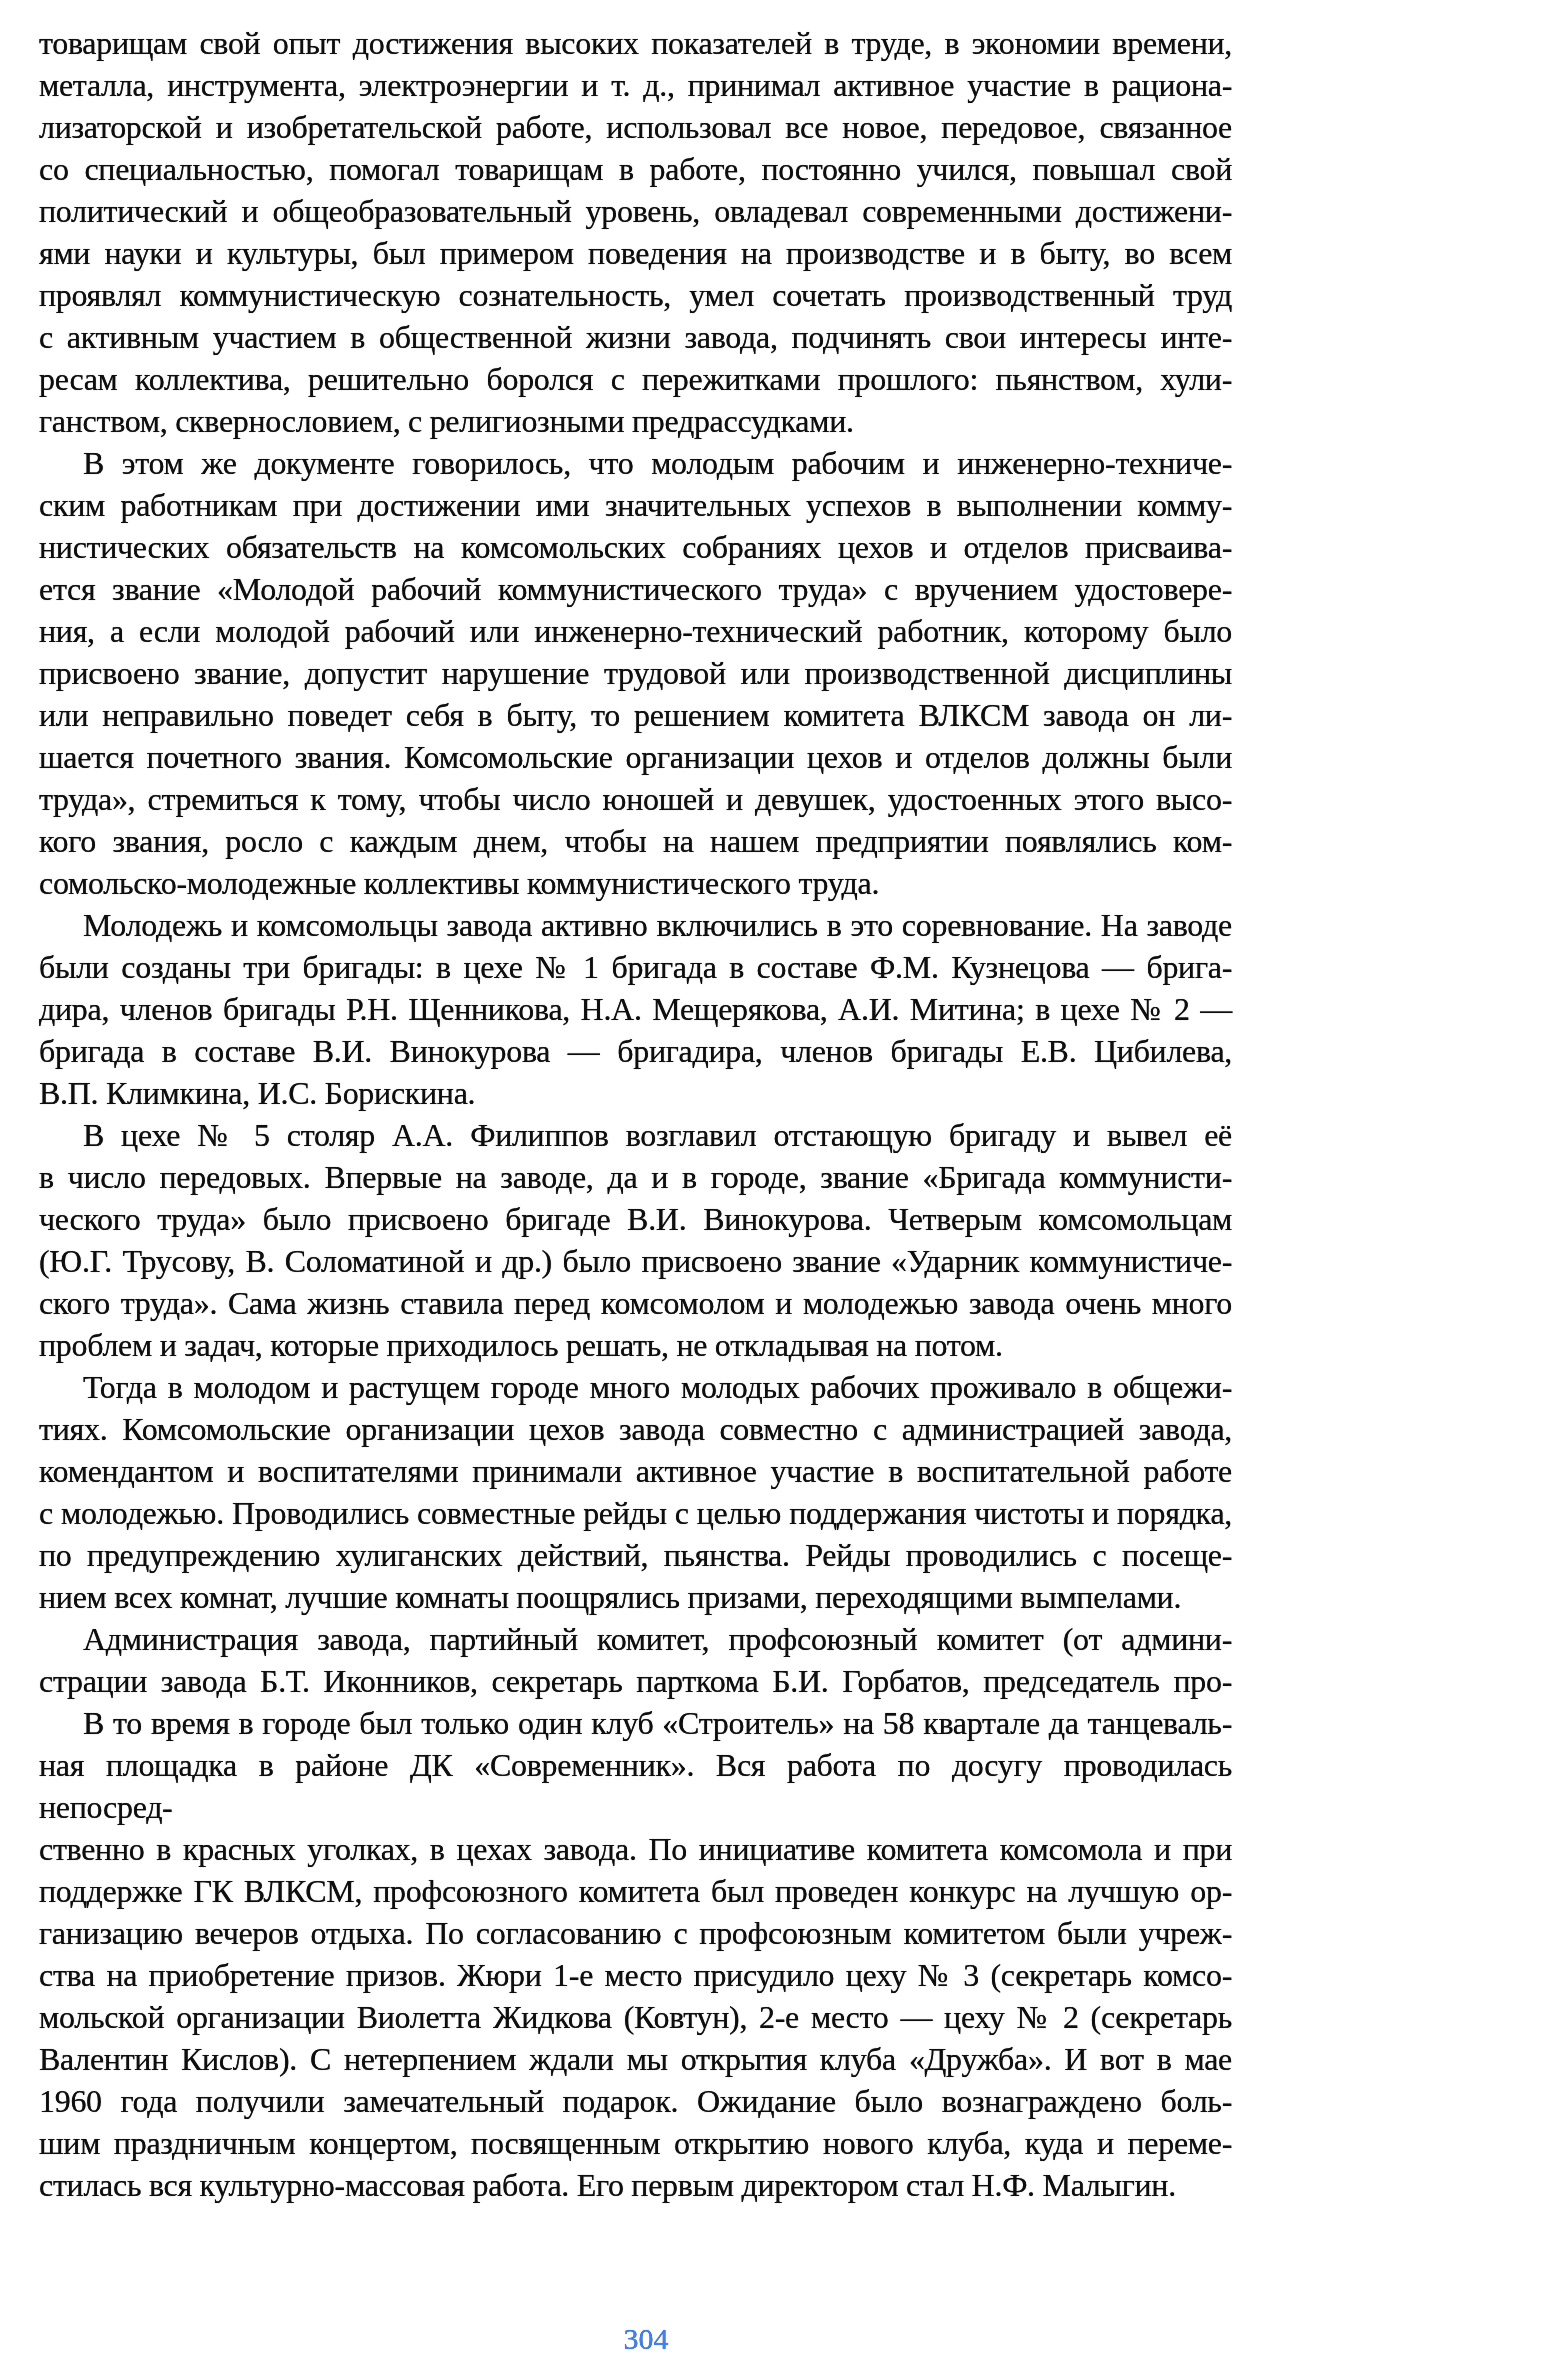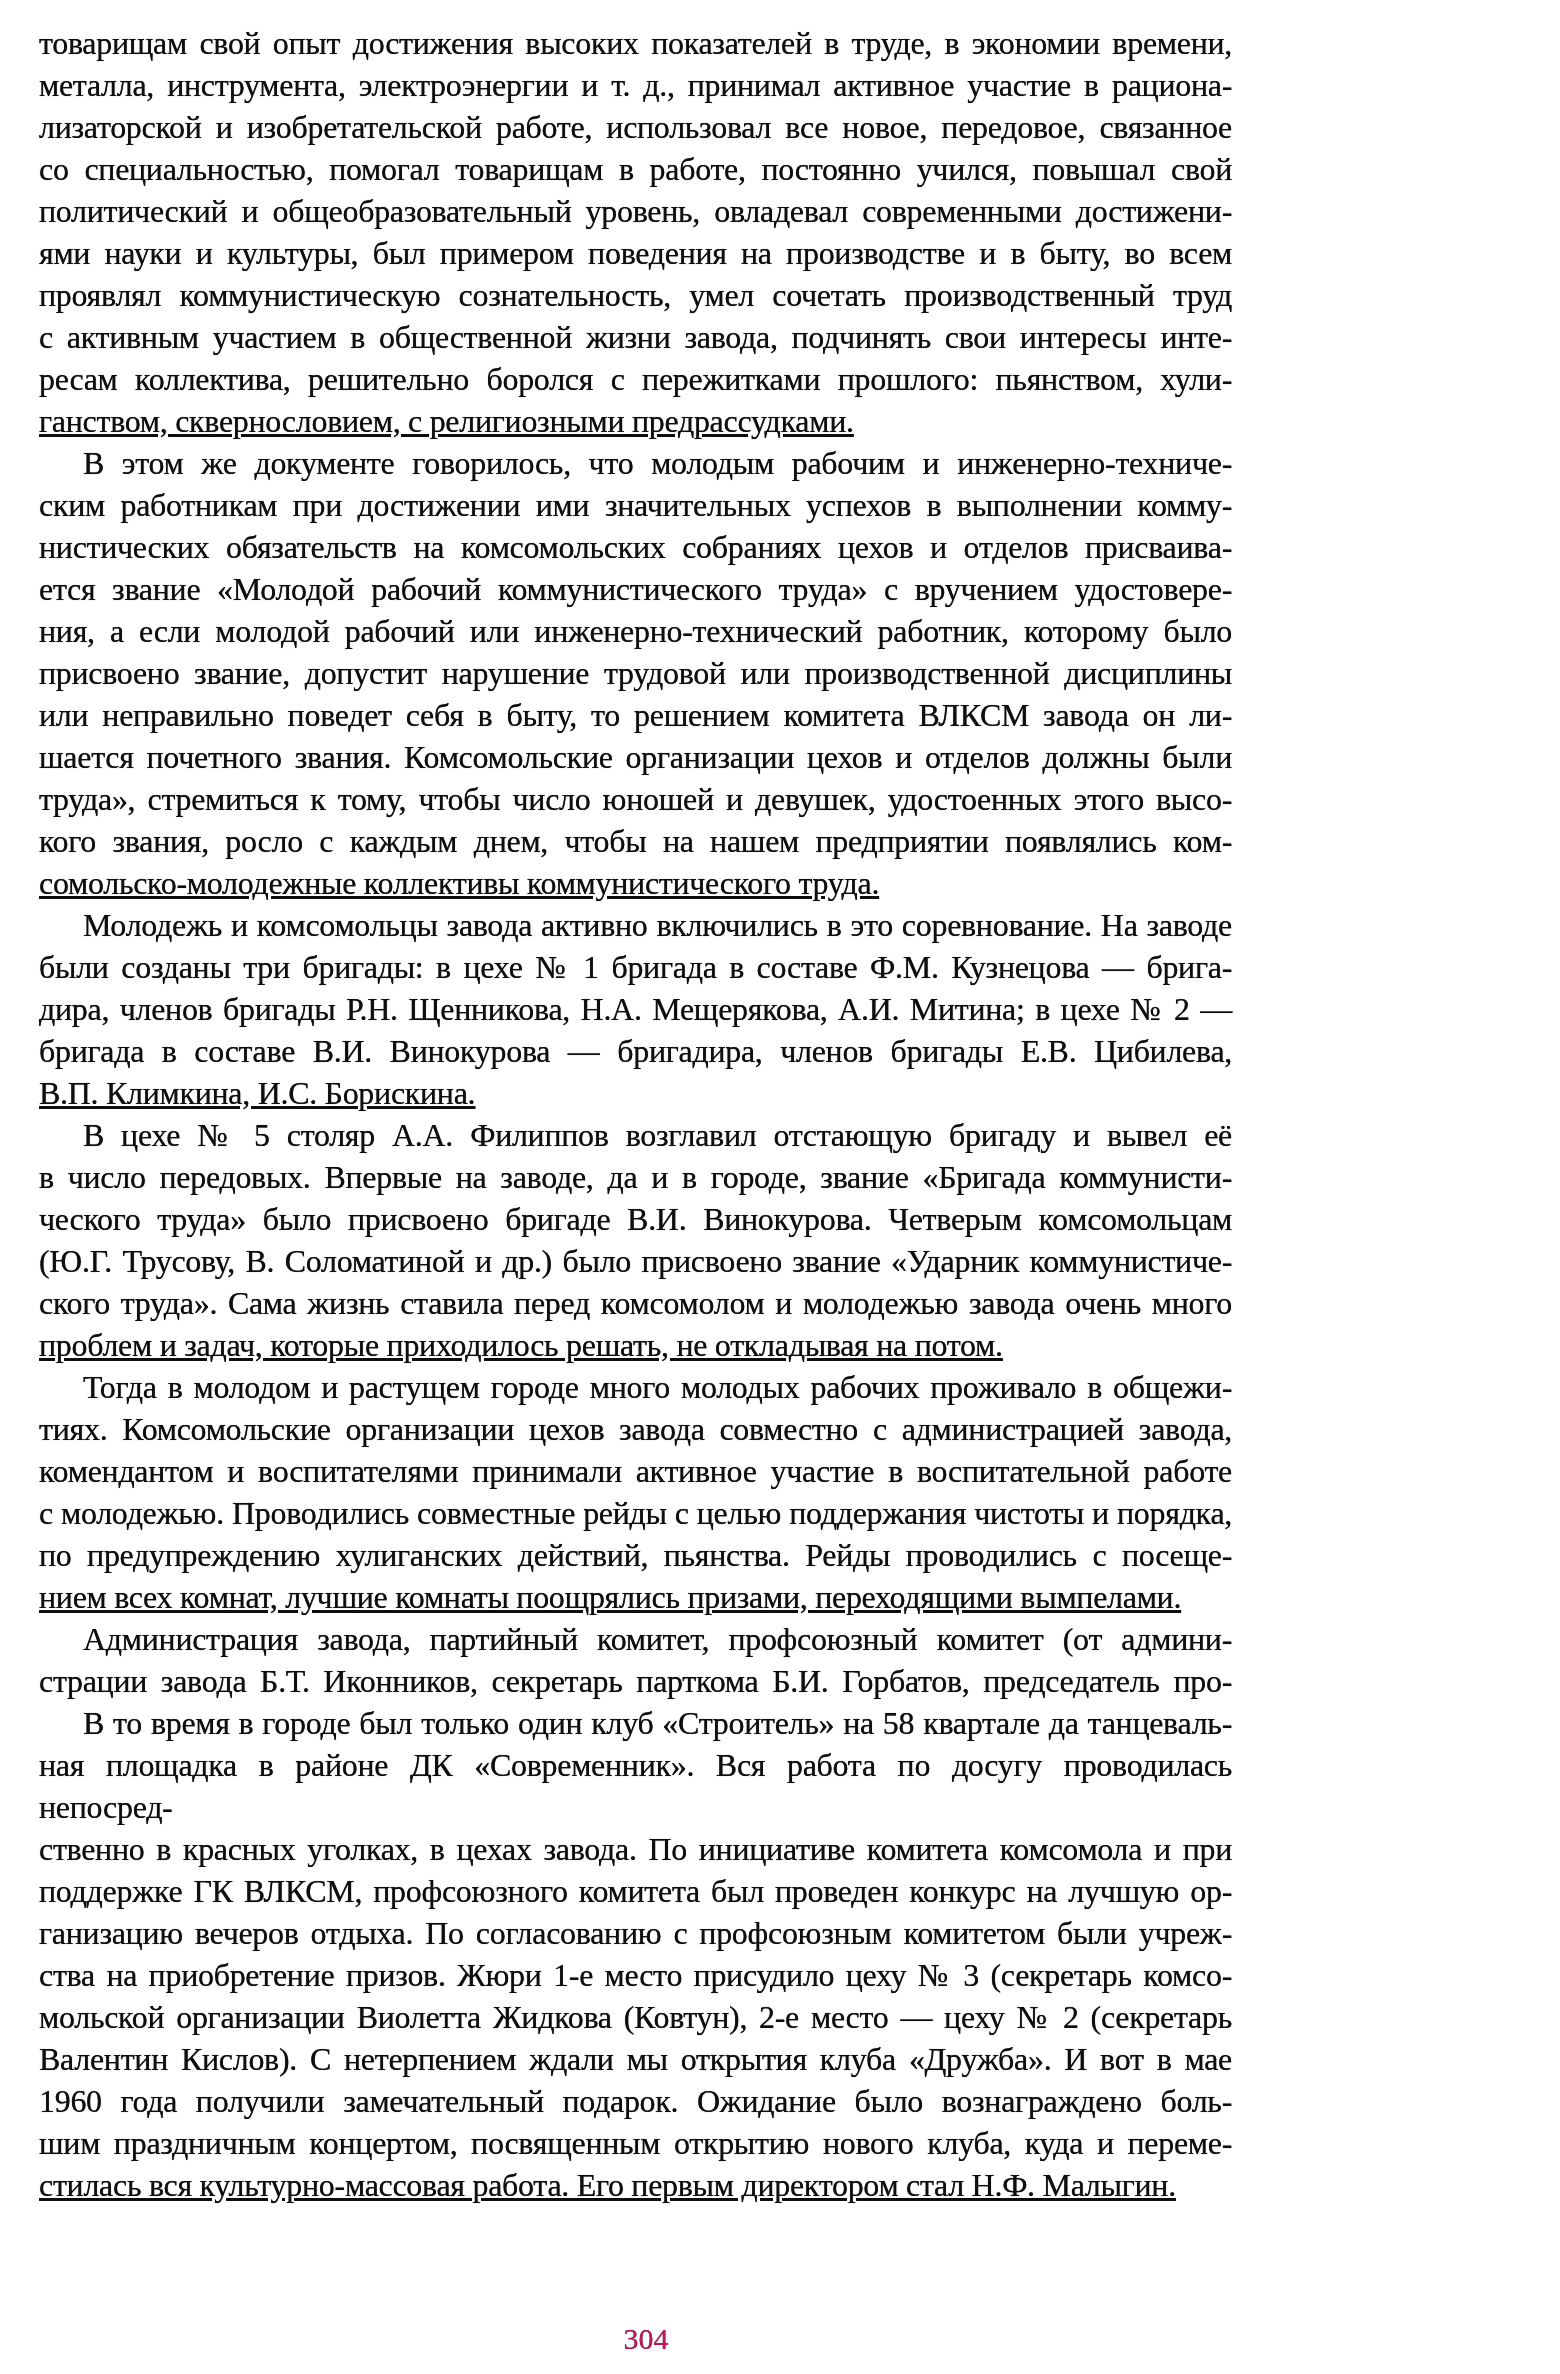--- a/index.html
+++ b/index.html
@@ -30,34 +30,33 @@
     font-size: 32px;
     line-height: 42px;
     letter-spacing: -0.3px;
     white-space: normal;
     text-align: justify;
     text-align-last: justify;
     text-shadow: 0 0 0.7px rgba(0,0,0,0.85);
   }
   .line.last {
     text-align-last: left;
-    text-decoration: underline;
   }
   .paragraph.indent .line:first-child {
     text-indent: 44px;
   }
   .page-number {
     position: absolute;
     top: 2319px;
     left: 0;
     width: 100%;
     text-align: center;
     font-size: 30px;
     line-height: 39px;
-    color: #be185d;
+    color: #3b82f6;
     text-shadow: 0 0 0.7px rgba(0,0,0,0.85);
   }
 </style>
 </head>
 <body>
 
 <div class="book-page">
   <div class="text-block">
       <div class="paragraph">
         <div class="line">товарищам свой опыт достижения высоких показателей в труде, в экономии времени,</div>

